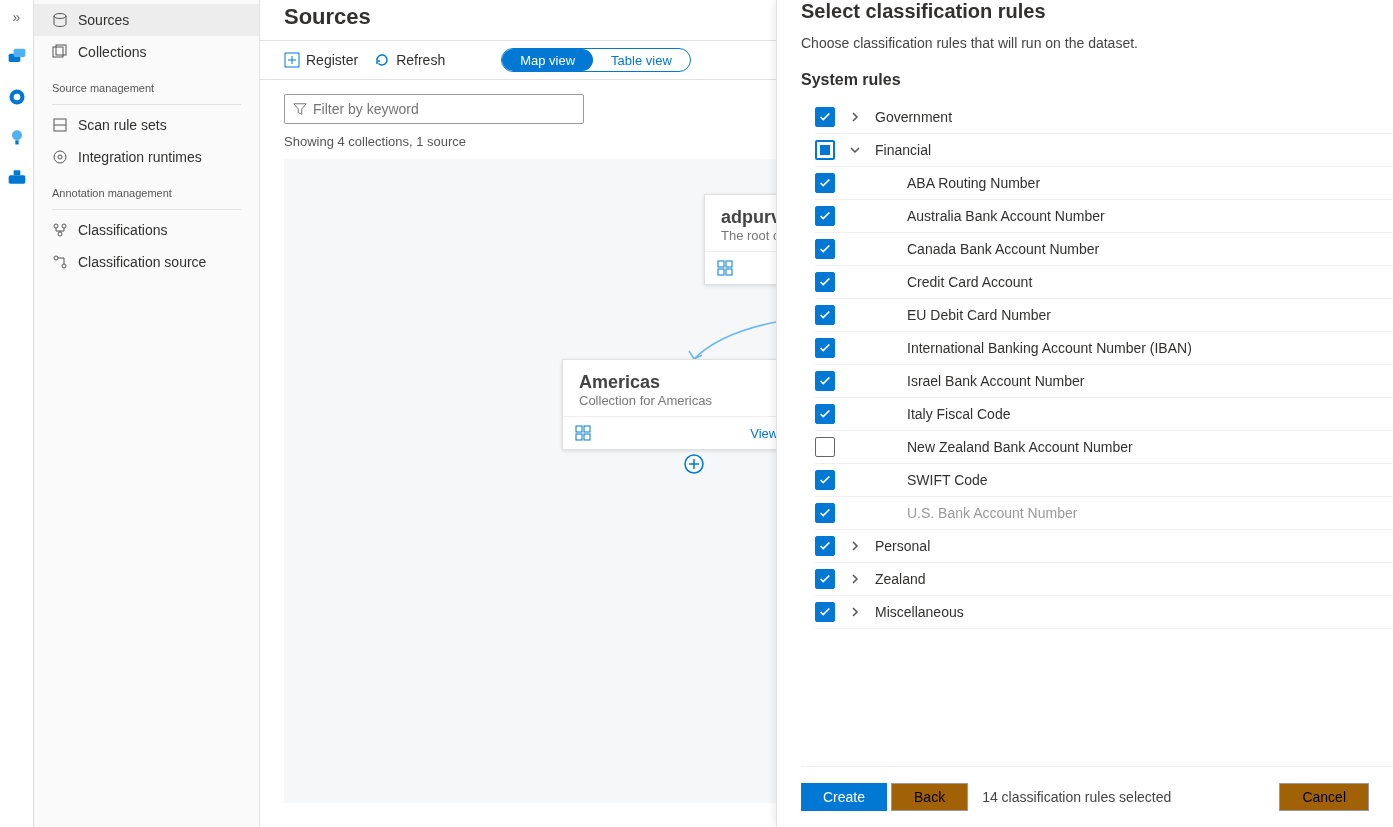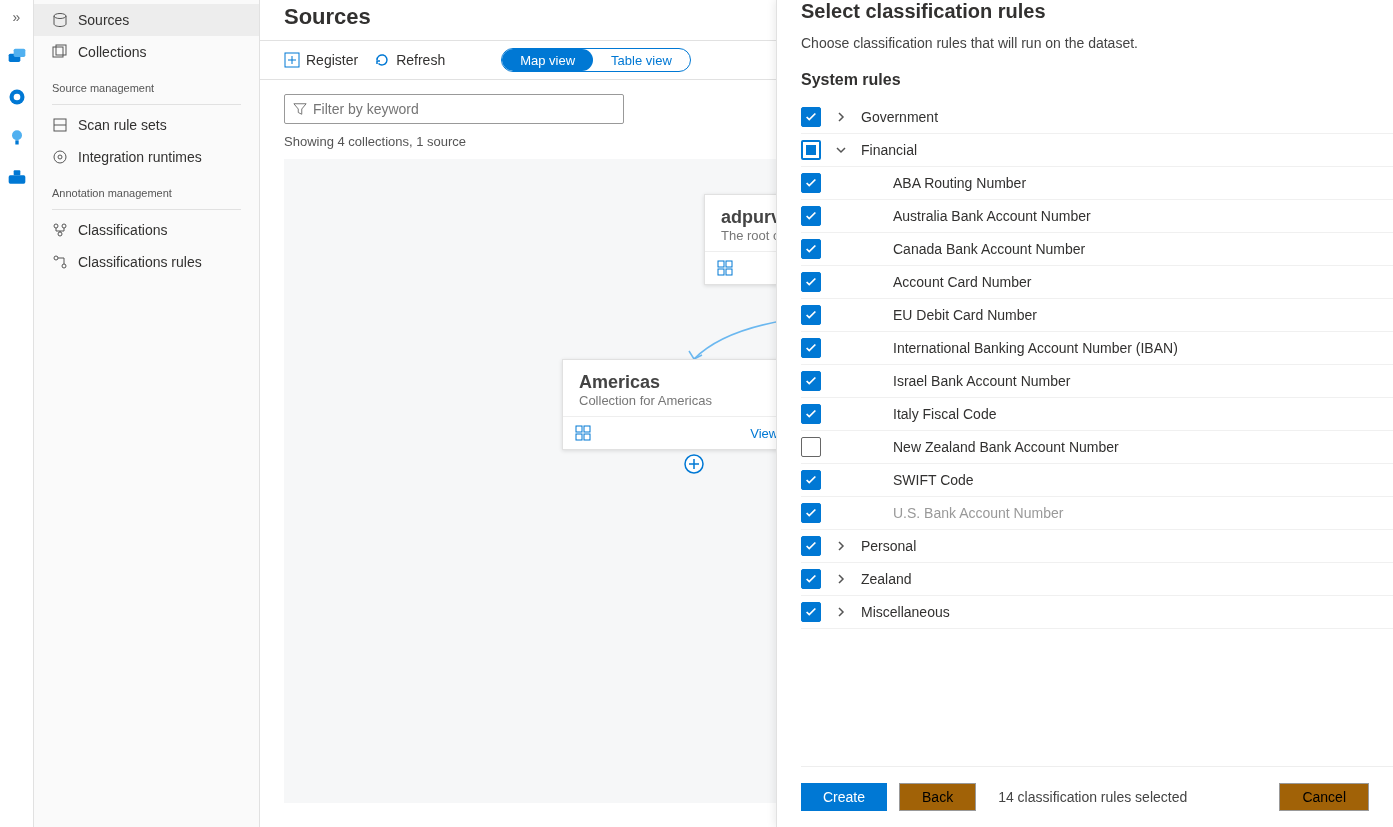--- a/index.html
+++ b/index.html
@@ -20,21 +20,21 @@
     .main { flex: 1; position: relative; background: #fff; display: flex; flex-direction: column; min-width: 0; }
     .main-title { font-size: 22px; font-weight: 600; padding: 4px 0 10px 24px; }
     .toolbar { display: flex; align-items: center; height: 40px; border-bottom: 1px solid #e1e1e1; border-top: 1px solid #e1e1e1; padding-left: 24px; gap: 16px; }
     .toolbar-btn { display: flex; align-items: center; gap: 6px; cursor: pointer; color: #323130; }
     .toolbar-btn svg { width: 16px; height: 16px; }
     .view-toggle { margin-left: 40px; border: 1px solid #0078d4; border-radius: 14px; display: flex; overflow: hidden; height: 24px; }
     .view-toggle .vt { padding: 8px 18px; display: flex; align-items: center; cursor: pointer; color: #0078d4; font-size: 13px; }
     .view-toggle .vt.active { background: #0078d4; color: #fff; border-radius: 12px; }
 
     .filter-row { padding: 14px 24px 6px; }
-    .filter-input { width: 340px; height: 30px; border: 1px solid #999; border-radius: 2px; display: flex; align-items: center; padding: 0 8px; gap: 6px; }
+    .filter-input { width: 300px; height: 30px; border: 1px solid #999; border-radius: 2px; display: flex; align-items: center; padding: 0 8px; gap: 6px; }
     .filter-input input { border: none; outline: none; flex: 1; font-size: 14px; }
     .count-text { padding: 4px 24px 10px; color: #555; font-size: 13px; }
 
     .canvas { flex: 1; background: #f6f7f8; margin: 0 24px 24px; position: relative; overflow: hidden; }
     .card { position: absolute; background: #fff; box-shadow: 0 1px 4px rgba(0,0,0,0.12); border: 1px solid #e1e1e1; width: 230px; }
     .card-header { padding: 12px 16px 8px; }
     .card-title { font-size: 18px; font-weight: 600; color: #444; }
     .card-sub { font-size: 13px; color: #777; }
     .card-footer { border-top: 1px solid #eee; display: flex; align-items: center; padding: 8px 12px; gap: 8px; }
     .card-footer .flex-spacer { flex: 1; }
@@ -43,35 +43,35 @@
 
     .panel {
       position: absolute; right: 0; top: 0; bottom: 0; width: 617px;
       background: #fff; border-left: 1px solid #e1e1e1; box-shadow: -2px 0 8px rgba(0,0,0,0.08);
       display: flex; flex-direction: column; padding: 0 0 0 24px;
     }
     .panel-title { font-size: 20px; font-weight: 600; padding: 0 0 12px; }
     .panel-sub { font-size: 14px; color: #444; padding-bottom: 20px; }
     .panel-section-title { font-size: 16px; font-weight: 600; padding-bottom: 12px; }
     .rules-list { overflow: auto; flex: 1; }
-    .rule-row { display: flex; align-items: center; border-bottom: 1px solid #f0f0f0; padding: 6px 0; gap: 8px; }
+    .rule-row { display: flex; align-items: center; border-bottom: 1px solid #f0f0f0; padding: 6px 0; gap: 8px; margin-left: 14px; }
     .rule-row.group .rule-label { font-weight: 400; }
     .rule-row.child { padding-left: 0; }
     .checkbox { width: 20px; height: 20px; border: 1px solid #666; border-radius: 2px; flex-shrink: 0; display: flex; align-items: center; justify-content: center; cursor: pointer; }
     .checkbox.checked { background: #0078d4; border-color: #0078d4; }
     .checkbox.indeterminate { border: 2px solid #0078d4; }
     .checkbox.indeterminate::after { content: ''; width: 10px; height: 10px; background: #0078d4; }
     .checkbox.checked svg { stroke: #fff; }
     .expander { width: 24px; display: flex; justify-content: center; align-items: center; cursor: pointer; }
     .expander svg { width: 12px; height: 12px; stroke: #555; }
     .child-indent { width: 56px; }
     .rule-label { font-size: 14px; }
     .rule-label.disabled { color: #999; }
 
-    .panel-footer { padding: 16px 24px 16px 0; display: flex; align-items: center; gap: 12px; border-top: 1px solid #eee; margin-top: 12px; }
+    .panel-footer { padding: 16px 24px 16px 0; display: flex; align-items: center; gap: 4px; border-top: 1px solid #eee; margin-top: 12px; }
     .btn-primary { background: #0078d4; color: #fff; border: none; padding: 6px 22px; cursor: pointer; font-size: 14px; }
     .btn-default { background: #a16207; border: 1px solid #999; padding: 5px 22px; cursor: pointer; font-size: 14px; }
     .footer-text { font-size: 14px; color: #444; margin-left: 10px; flex: 1; }
   </style>
 </head>
 <body>
 
 <div class="icon-rail">
   <div class="rail-icon" style="color:#666;">
     <span>»</span>
@@ -157,21 +157,21 @@
     <span>Classifications</span>
   </div>
   <div class="sb-item">
     <span class="sb-icon">
       <svg viewBox="0 0 16 16">
           <circle cx="4" cy="4" r="2" stroke-width="1"></circle>
           <circle cx="12" cy="12" r="2" stroke-width="1"></circle>
           <path d="M6 4h6v6" stroke-width="1"></path>
         </svg>
     </span>
-    <span>Classifications rules</span>
+    <span>Classification source</span>
   </div>
 </div>
 
 <div class="main">
   <div class="main-title">Sources</div>
 
   <div class="toolbar">
     <div class="toolbar-btn">
       <svg viewBox="0 0 16 16">
           <rect x="1" y="1" width="14" height="14" stroke="#0078d4" fill="none"></rect>
@@ -308,21 +308,21 @@
           <div class="child-indent"></div>
           <span class="rule-label">Canada Bank Account Number</span>
         </div>
         <div class="rule-row child">
           <div class="checkbox checked">
             <svg width="14" height="14" viewBox="0 0 16 16" fill="none" stroke-width="2">
               <path d="M3 8l3 3 7-7"></path>
             </svg>
           </div>
           <div class="child-indent"></div>
-          <span class="rule-label">Account Card Number</span>
+          <span class="rule-label">Credit Card Account</span>
         </div>
         <div class="rule-row child">
           <div class="checkbox checked">
             <svg width="14" height="14" viewBox="0 0 16 16" fill="none" stroke-width="2">
               <path d="M3 8l3 3 7-7"></path>
             </svg>
           </div>
           <div class="child-indent"></div>
           <span class="rule-label">EU Debit Card Number</span>
         </div>

